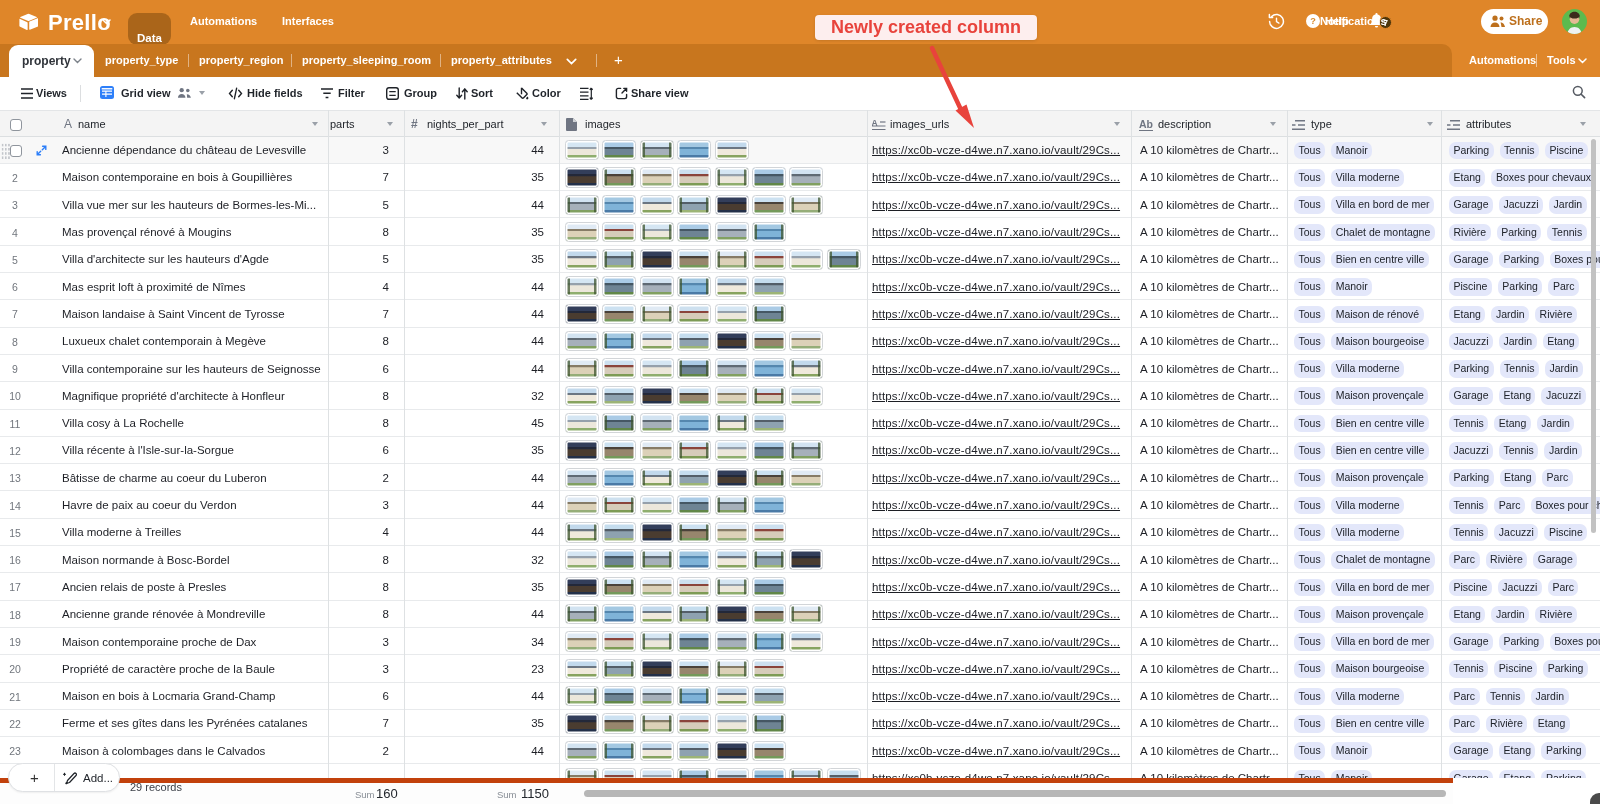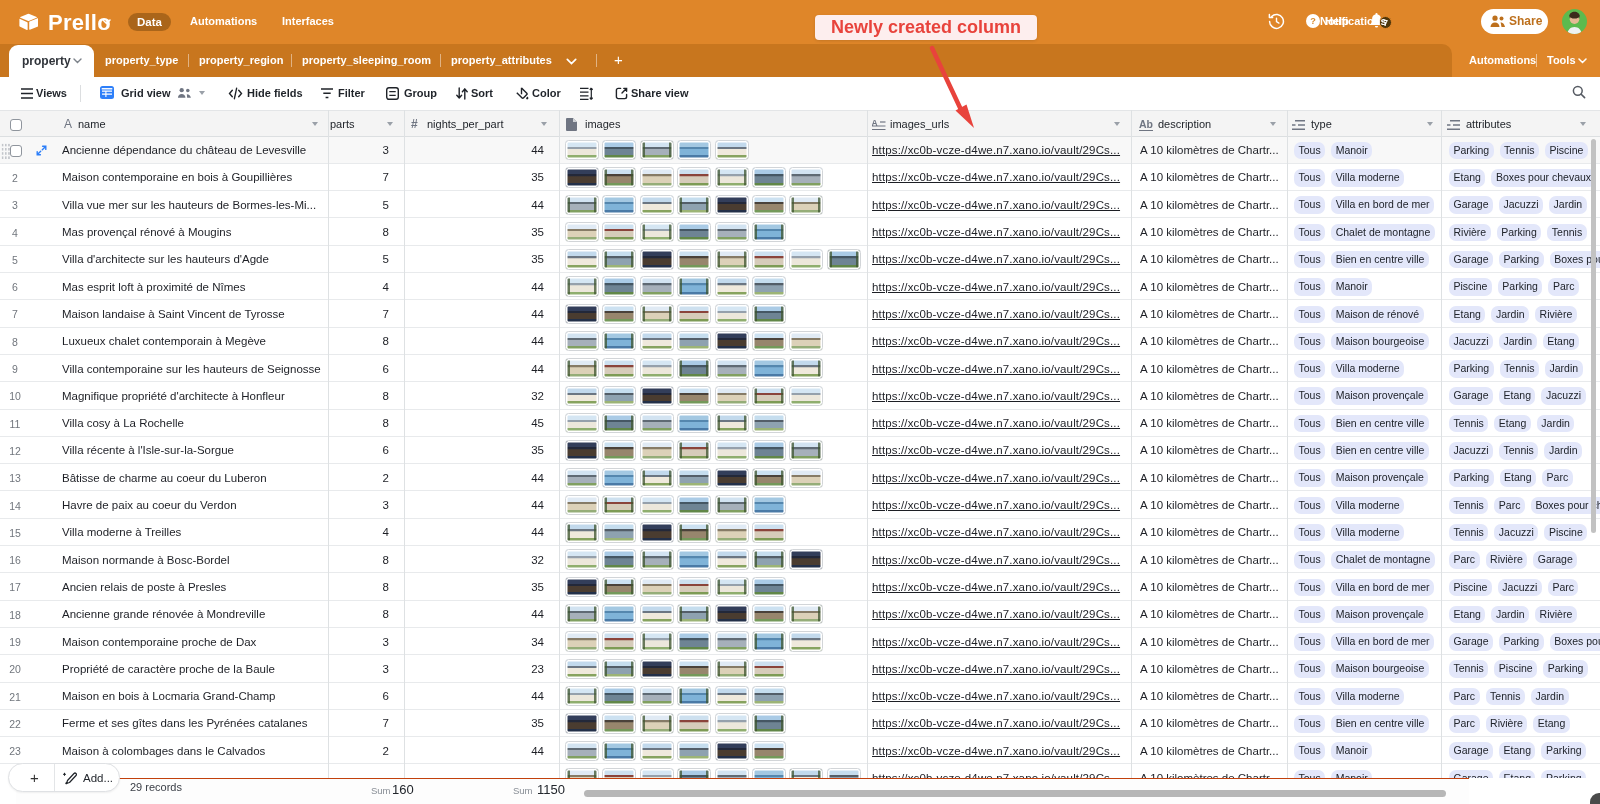--- a/index.html
+++ b/index.html
@@ -1,18 +1,18 @@
 <!DOCTYPE html>
 <html><head><meta charset="utf-8"><style>
 *{margin:0;padding:0;box-sizing:border-box}
 html,body{width:1600px;height:804px;overflow:hidden;font-family:"Liberation Sans",sans-serif;background:#fff;position:relative}
 .abs{position:absolute}
 #topbar{position:absolute;left:0;top:0;width:1600px;height:44px;background:#df8629}
 #topbar .brand{position:absolute;left:48px;top:10px;color:#fff;font-size:22px;font-weight:700;letter-spacing:.3px}
-#navpill{position:absolute;left:128px;top:13px;height:18px;line-height:18px;padding:0 9px;background:#aa651a;border-radius:9px;color:#fff;font-size:11.5px;font-weight:700}
+#navpill{position:absolute;left:128px;top:13px;height:18px;line-height:18px;padding:16px 9px;background:#aa651a;border-radius:9px;color:#fff;font-size:11.5px;font-weight:700}
 .navtxt{position:absolute;top:15px;color:#fff;font-size:11px;font-weight:600}
 #sharebtn{position:absolute;left:1481px;top:9px;width:67px;height:25px;background:#fff;border-radius:13px}
 #sharebtn span{position:absolute;left:28px;top:5px;color:#bd701d;font-size:12px;font-weight:700}
 #avatar{position:absolute;left:1562px;top:9px;width:25px;height:25px;border-radius:50%;overflow:hidden}
 #annot{position:absolute;left:815px;top:15px;width:222px;height:25px;background:#fdeeee;border-radius:4px;z-index:60;text-align:center;line-height:25px;color:#e8433c;font-size:18px;font-weight:700;box-shadow:0 1px 3px rgba(0,0,0,.12)}
 #arrow{position:absolute;left:915px;top:42px;z-index:60}
 #striprow{position:absolute;left:0;top:44px;width:1600px;height:33px;background:#df8629}
 #strip{position:absolute;left:0;top:0;width:1452px;height:33px;background:#c8761e;border-top-right-radius:10px}
 #activetab{position:absolute;left:9px;top:1px;width:85px;height:32px;background:#fff;border-radius:9px 9px 0 0}
 #activetab b{position:absolute;left:13px;top:9px;font-size:12px;font-weight:700;color:#30343a}
@@ -33,21 +33,21 @@
 .ths{position:absolute;left:565px;top:3.4px;display:flex;gap:3.4px}
 .ths i{display:block;width:34px;height:20.4px;border:1px solid #d2d5d8;border-radius:3.5px;box-shadow:inset 0 0 0 1.5px #fff}
 .lnk{position:absolute;left:872px;top:7.5px;font-size:11.5px;color:#1d1f25;text-decoration:underline;white-space:nowrap;letter-spacing:.15px}
 .dsc{position:absolute;left:1140px;top:7.5px;font-size:11.5px;color:#1d1f25;white-space:nowrap}
 .pls{position:absolute;top:5.2px;display:flex;gap:6px}
 .pls b{display:block;height:17.5px;line-height:17.5px;padding:0 4.5px;background:#e3e7fa;border-radius:7px;font-size:10.5px;font-weight:400;color:#20242b;white-space:nowrap}
 .cb{display:inline-block;width:12px;height:12px;border:1.5px solid #8f959d;border-radius:3px;background:#fff}
 .rcb{position:absolute;left:10px;top:8px}
 .dots{position:absolute;left:1px;top:6px;width:10px;height:17px;background-image:radial-gradient(#c3c6cb 1px,transparent 1.1px);background-size:3.2px 4.2px}
 .expand{position:absolute;left:36px;top:8px}
-#botbar{position:absolute;left:16px;top:778px;width:1453px;height:26px;background:#fdfdfd;border-top:1px solid #c2410c;z-index:5}
+#botbar{position:absolute;left:0;top:778px;width:1453px;height:26px;background:#fdfdfd;border-top:5px solid #c2410c;z-index:5}
 #addpill{position:absolute;left:8px;top:763px;width:112px;height:29px;background:#fff;border:1px solid #dfe1e4;border-radius:15px;box-shadow:0 1px 2px rgba(0,0,0,.06);z-index:6}
 #addpill .plus{position:absolute;left:21px;top:5px;font-size:15px;color:#333}
 #addpill .sep{position:absolute;left:45px;top:0;width:1px;height:27px;background:#e3e5e7}
 #addpill .addtxt{position:absolute;left:74px;top:8px;font-size:11.5px;color:#1f2329}
 #records{position:absolute;left:130px;top:781px;font-size:11px;color:#3c4048;z-index:6}
 .sumlbl{font-size:9.5px;color:#878d95}
 .sumval{font-size:13px;color:#22262c}
 #hsb{position:absolute;left:584px;top:790px;width:862px;height:7px;background:#b7b7b7;border-radius:4px;z-index:7}
 #vsb{position:absolute;left:1591px;top:139px;width:5px;height:394px;background:#c2c2c2;border-radius:3px;z-index:7}
 #corner{position:absolute;left:1590px;top:793px;width:10px;height:11px;background:#4a4a4a;border-top-left-radius:9px;z-index:8}

